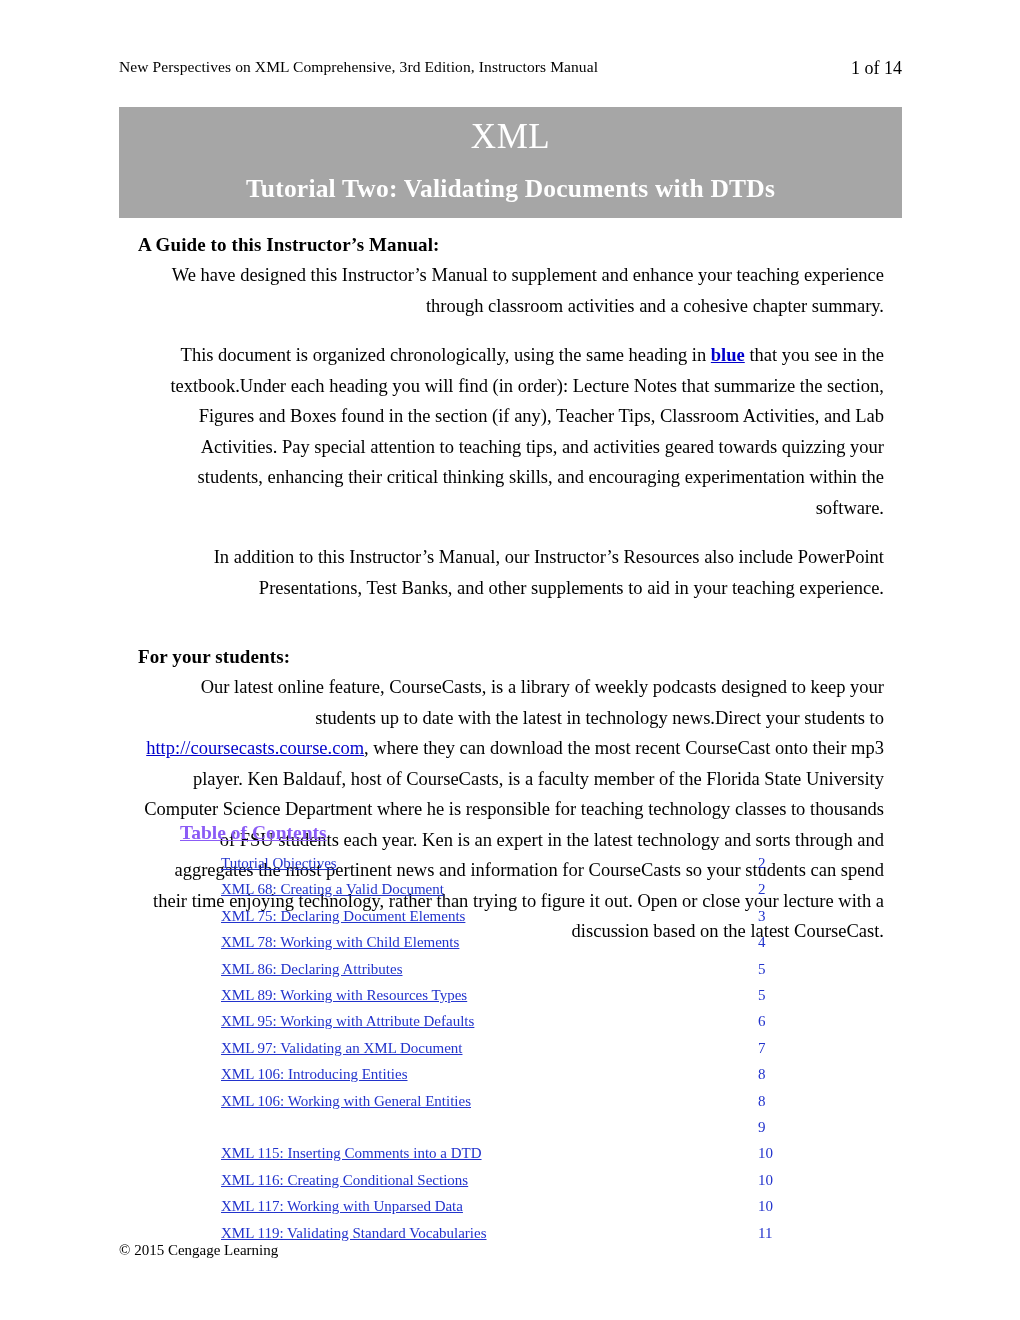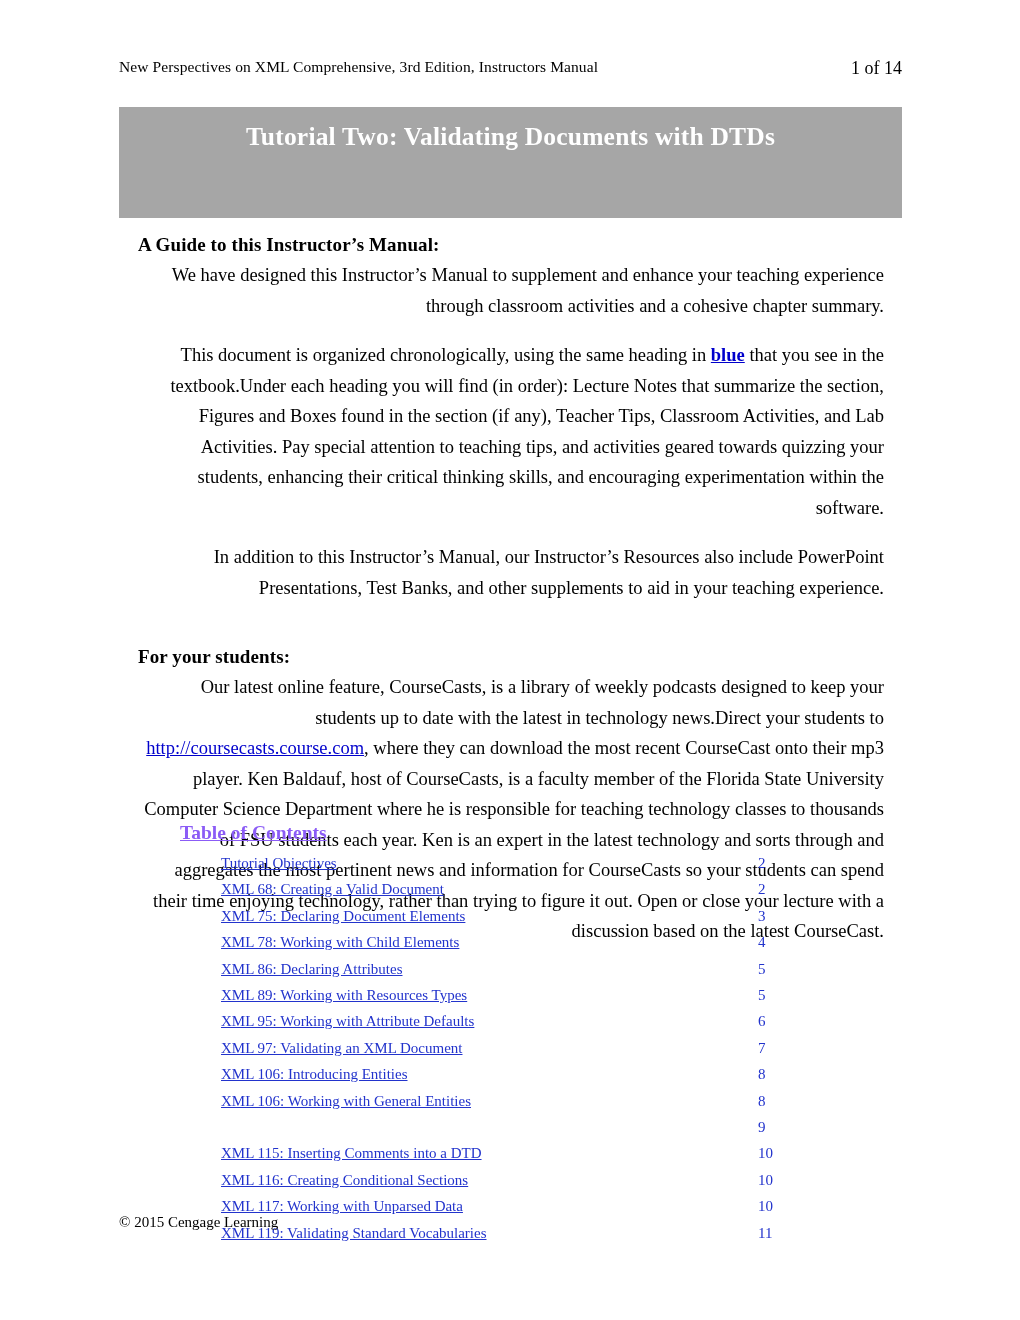--- a/index.html
+++ b/index.html
@@ -143,37 +143,38 @@
     width: 42px;
     text-align: left;
     flex: 0 0 42px;
     white-space: nowrap;
   }
 
   
   .doc-footer {
     position: absolute;
     left: 119px;
-    top: 1212px;
+    top: 1240px;
     font-size: 15px;
     line-height: 20px;
     white-space: nowrap;
   }
 </style>
 </head>
 <body>
 
 <div class="page">
 
   <div class="doc-header">
     <span class="hdr-title">New Perspectives on XML Comprehensive, 3rd Edition, Instructors Manual</span>
     <span class="hdr-page">1 of 14</span>
   </div>
 
   <div class="title-banner">
+    <div class="banner-main">XML</div>
     <div class="banner-sub">Tutorial Two: Validating Documents with DTDs</div>
   </div>
 
   <div class="body-col">
 
     <h2 class="section-head">A Guide to this Instructor’s Manual:</h2>
 
     <p class="para">We have designed this Instructor’s Manual to supplement and enhance your teaching experience through classroom activities and a cohesive chapter summary.</p>
 
     <p class="para"><span>This document is organized chronologically, using the same heading in </span><span class="blue-bold-u">blue</span><span> that you see in the textbook.Under each heading you will find (in order): Lecture Notes that summarize the section, Figures and Boxes found in the section (if any), Teacher Tips, Classroom Activities, and Lab Activities. Pay special attention to teaching tips, and activities geared towards quizzing your students, enhancing their critical thinking skills, and encouraging experimentation within the software.</span></p>

